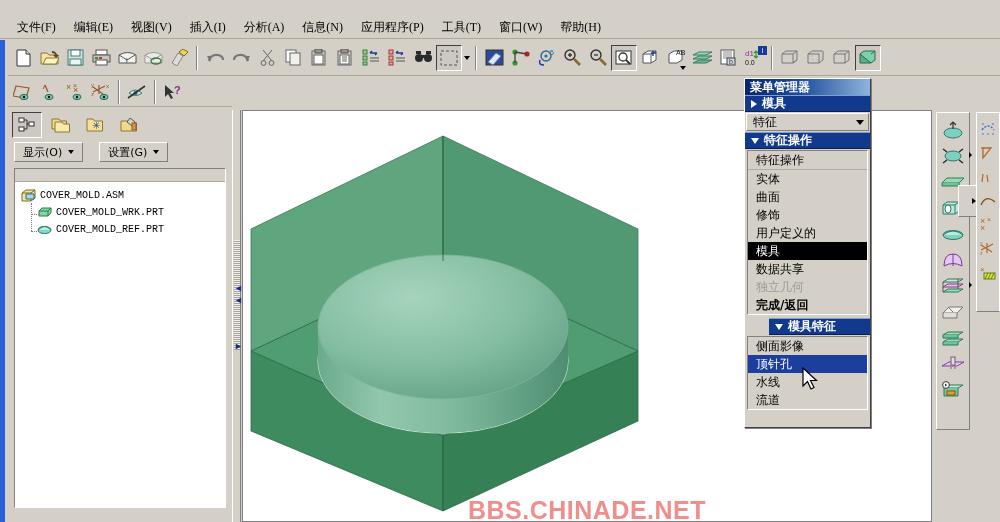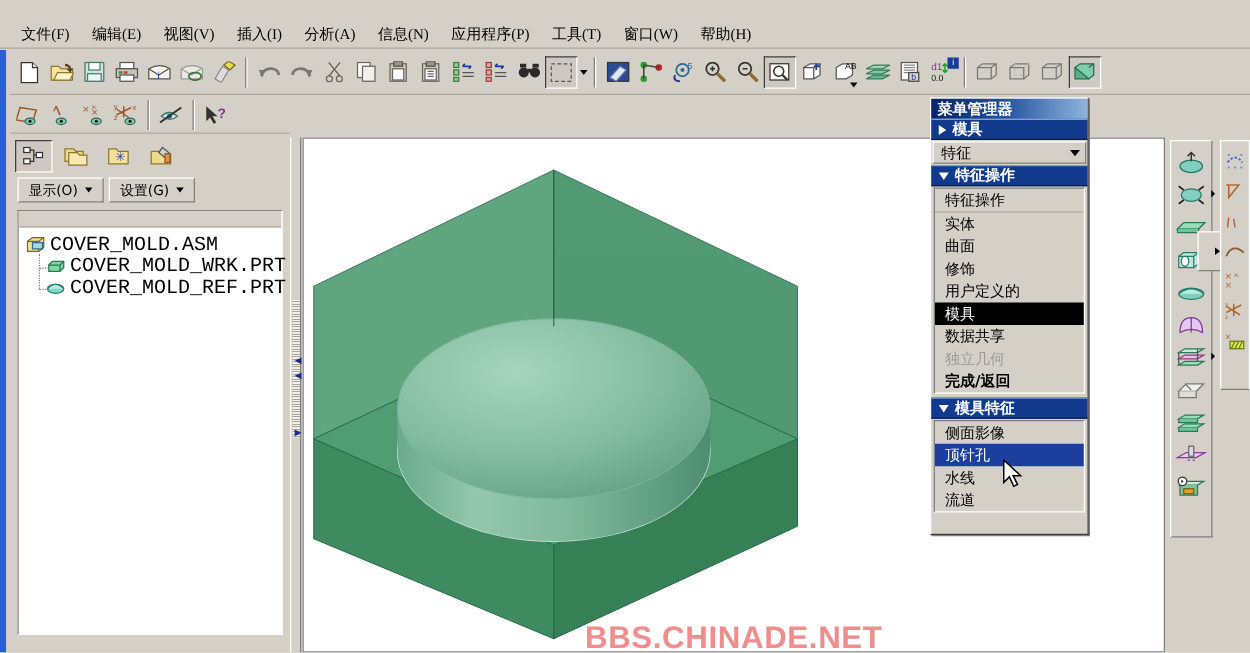--- a/index.html
+++ b/index.html
@@ -101,39 +101,39 @@
     background: #d4d0c8;
   }
   #tree-tabbar { height: 30px; display: flex; align-items: center; padding-left: 4px; }
   .tree-tab {
     width: 30px; height: 26px; margin-right: 4px; display: flex;
     align-items: center; justify-content: center;
     border: 1px solid #d4d0c8;
   }
   .tree-tab.active { border: 1px solid #808080; border-top-color:#404040;border-left-color:#404040;
                      border-right-color:#fff;border-bottom-color:#fff; background:#cdc9c2;}
-  #tree-dropbar { height: 24px; display: flex; align-items: center; gap: 4px; padding-left: 6px; }
+  #tree-dropbar { height: 24px; display: flex; align-items: center; gap: 16px; padding-left: 6px; }
   .drop-btn {
     height: 20px; padding: 0 8px; display: flex; align-items: center; gap: 6px;
     background: #d4d0c8; border: 1px solid #ffffff;
     border-right-color: #808080; border-bottom-color: #808080;
     font-size: 11px; font-family: "DejaVu Sans", sans-serif; color: #000;
   }
   .drop-btn .arr { border-left:3px solid transparent;border-right:3px solid transparent;border-top:4px solid #000; }
   #tree-listbox {
     position: absolute; left: 6px; top: 58px; width: 212px; height: 340px;
     background: #fff; border: 1px solid #808080;
     border-right-color: #ffffff; border-bottom-color: #ffffff;
   }
   #tree-header {
     height: 13px; background: #d4d0c8; border-bottom: 1px solid #aca899;
   }
   .tree-row {
     display: flex; align-items: center; height: 17px; padding-left: 6px;
-    font-size: 16px; color: #000;
+    font-size: 10px; color: #000;
     font-family: "Liberation Mono", "DejaVu Sans Mono", monospace;
     white-space: nowrap;
   }
   .tree-row.indent { padding-left: 22px; }
   .tree-connector {
     position: absolute; left: 16px; top: 34px; width: 1px; height: 28px;
     border-left: 1px dotted #808080;
   }
   .tree-connector2 {
     position: absolute; left: 16px; top: 45px; width: 8px; height: 1px;
@@ -836,21 +836,21 @@
       <div class="mm-item">实体</div>
       <div class="mm-item">曲面</div>
       <div class="mm-item">修饰</div>
       <div class="mm-item">用户定义的</div>
       <div class="mm-item sel-black">模具</div>
       <div class="mm-item">数据共享</div>
       <div class="mm-item disabled">独立几何</div>
       <div class="mm-item bold">完成/返回</div>
     </div>
 
-    <div class="mm-group-hdr" style="margin-top:3px;">
+    <div class="mm-group-hdr" style="margin-top:3px;margin-left:24px;">
       <span class="tri-d"></span>
       <span>模具特征</span>
     </div>
 
     <div class="mm-panel">
       <div class="mm-item">侧面影像</div>
       <div class="mm-item sel-blue">顶针孔</div>
       <div class="mm-item">水线</div>
       <div class="mm-item">流道</div>
     </div>

